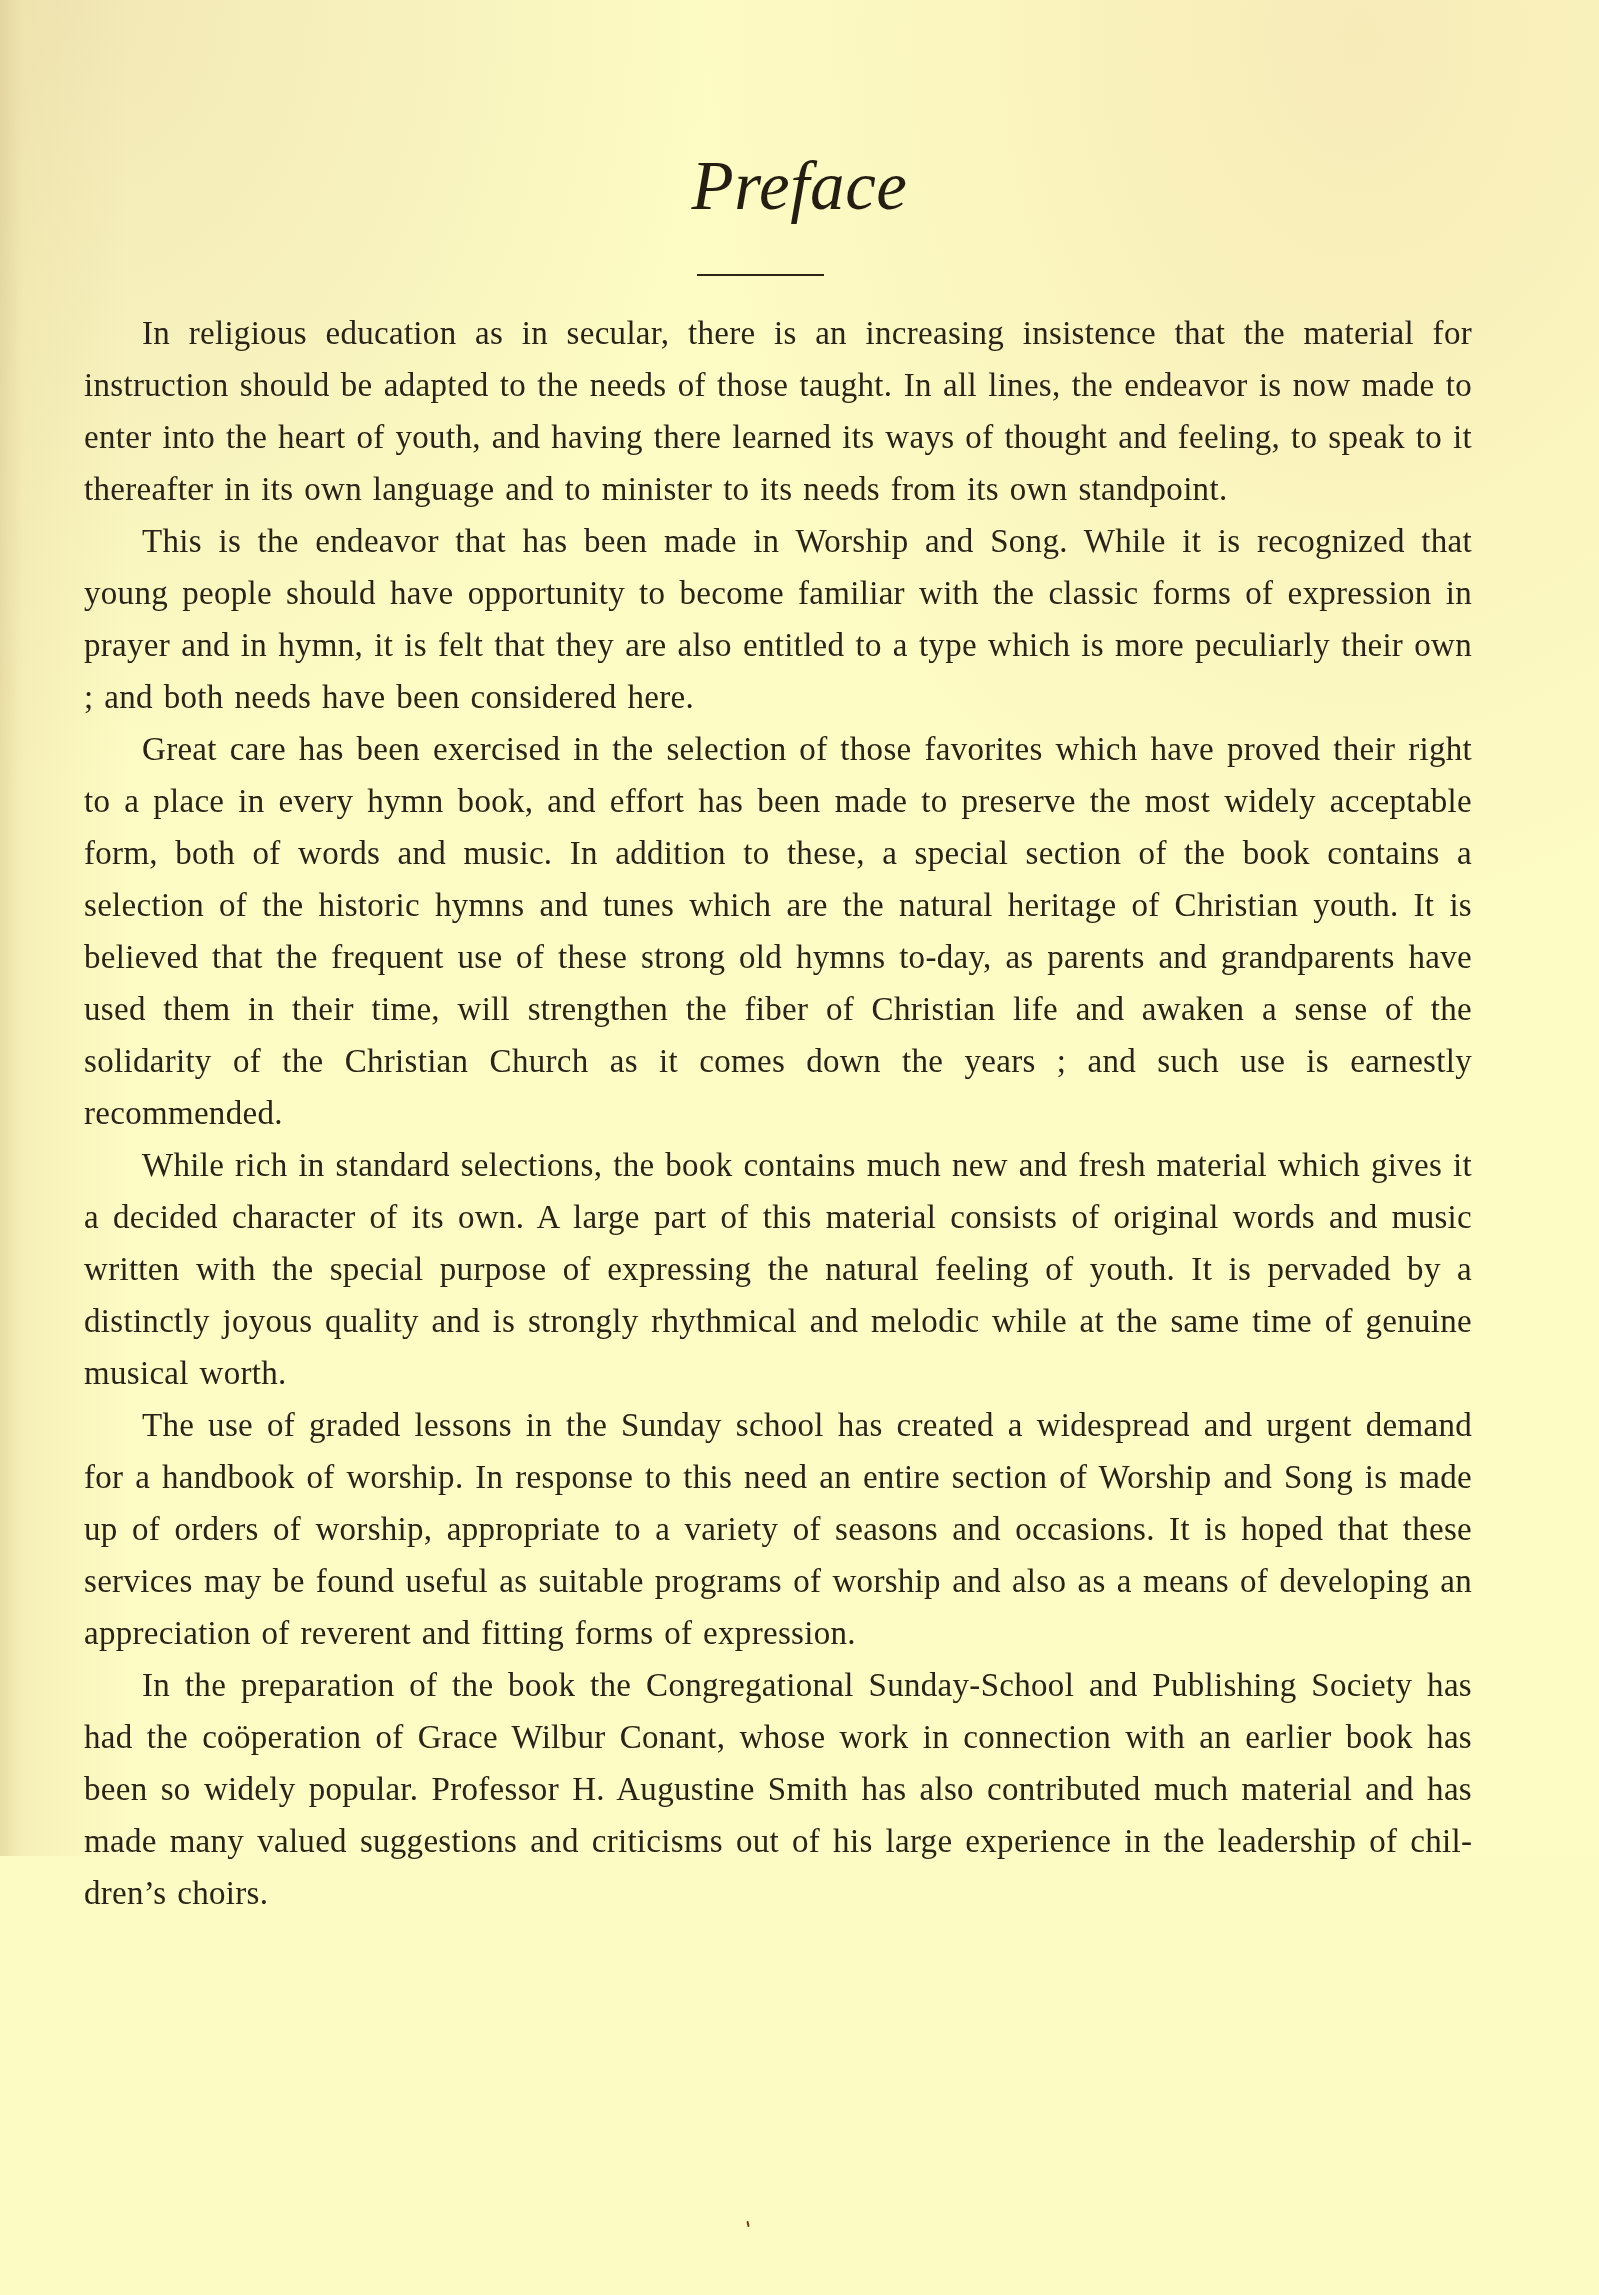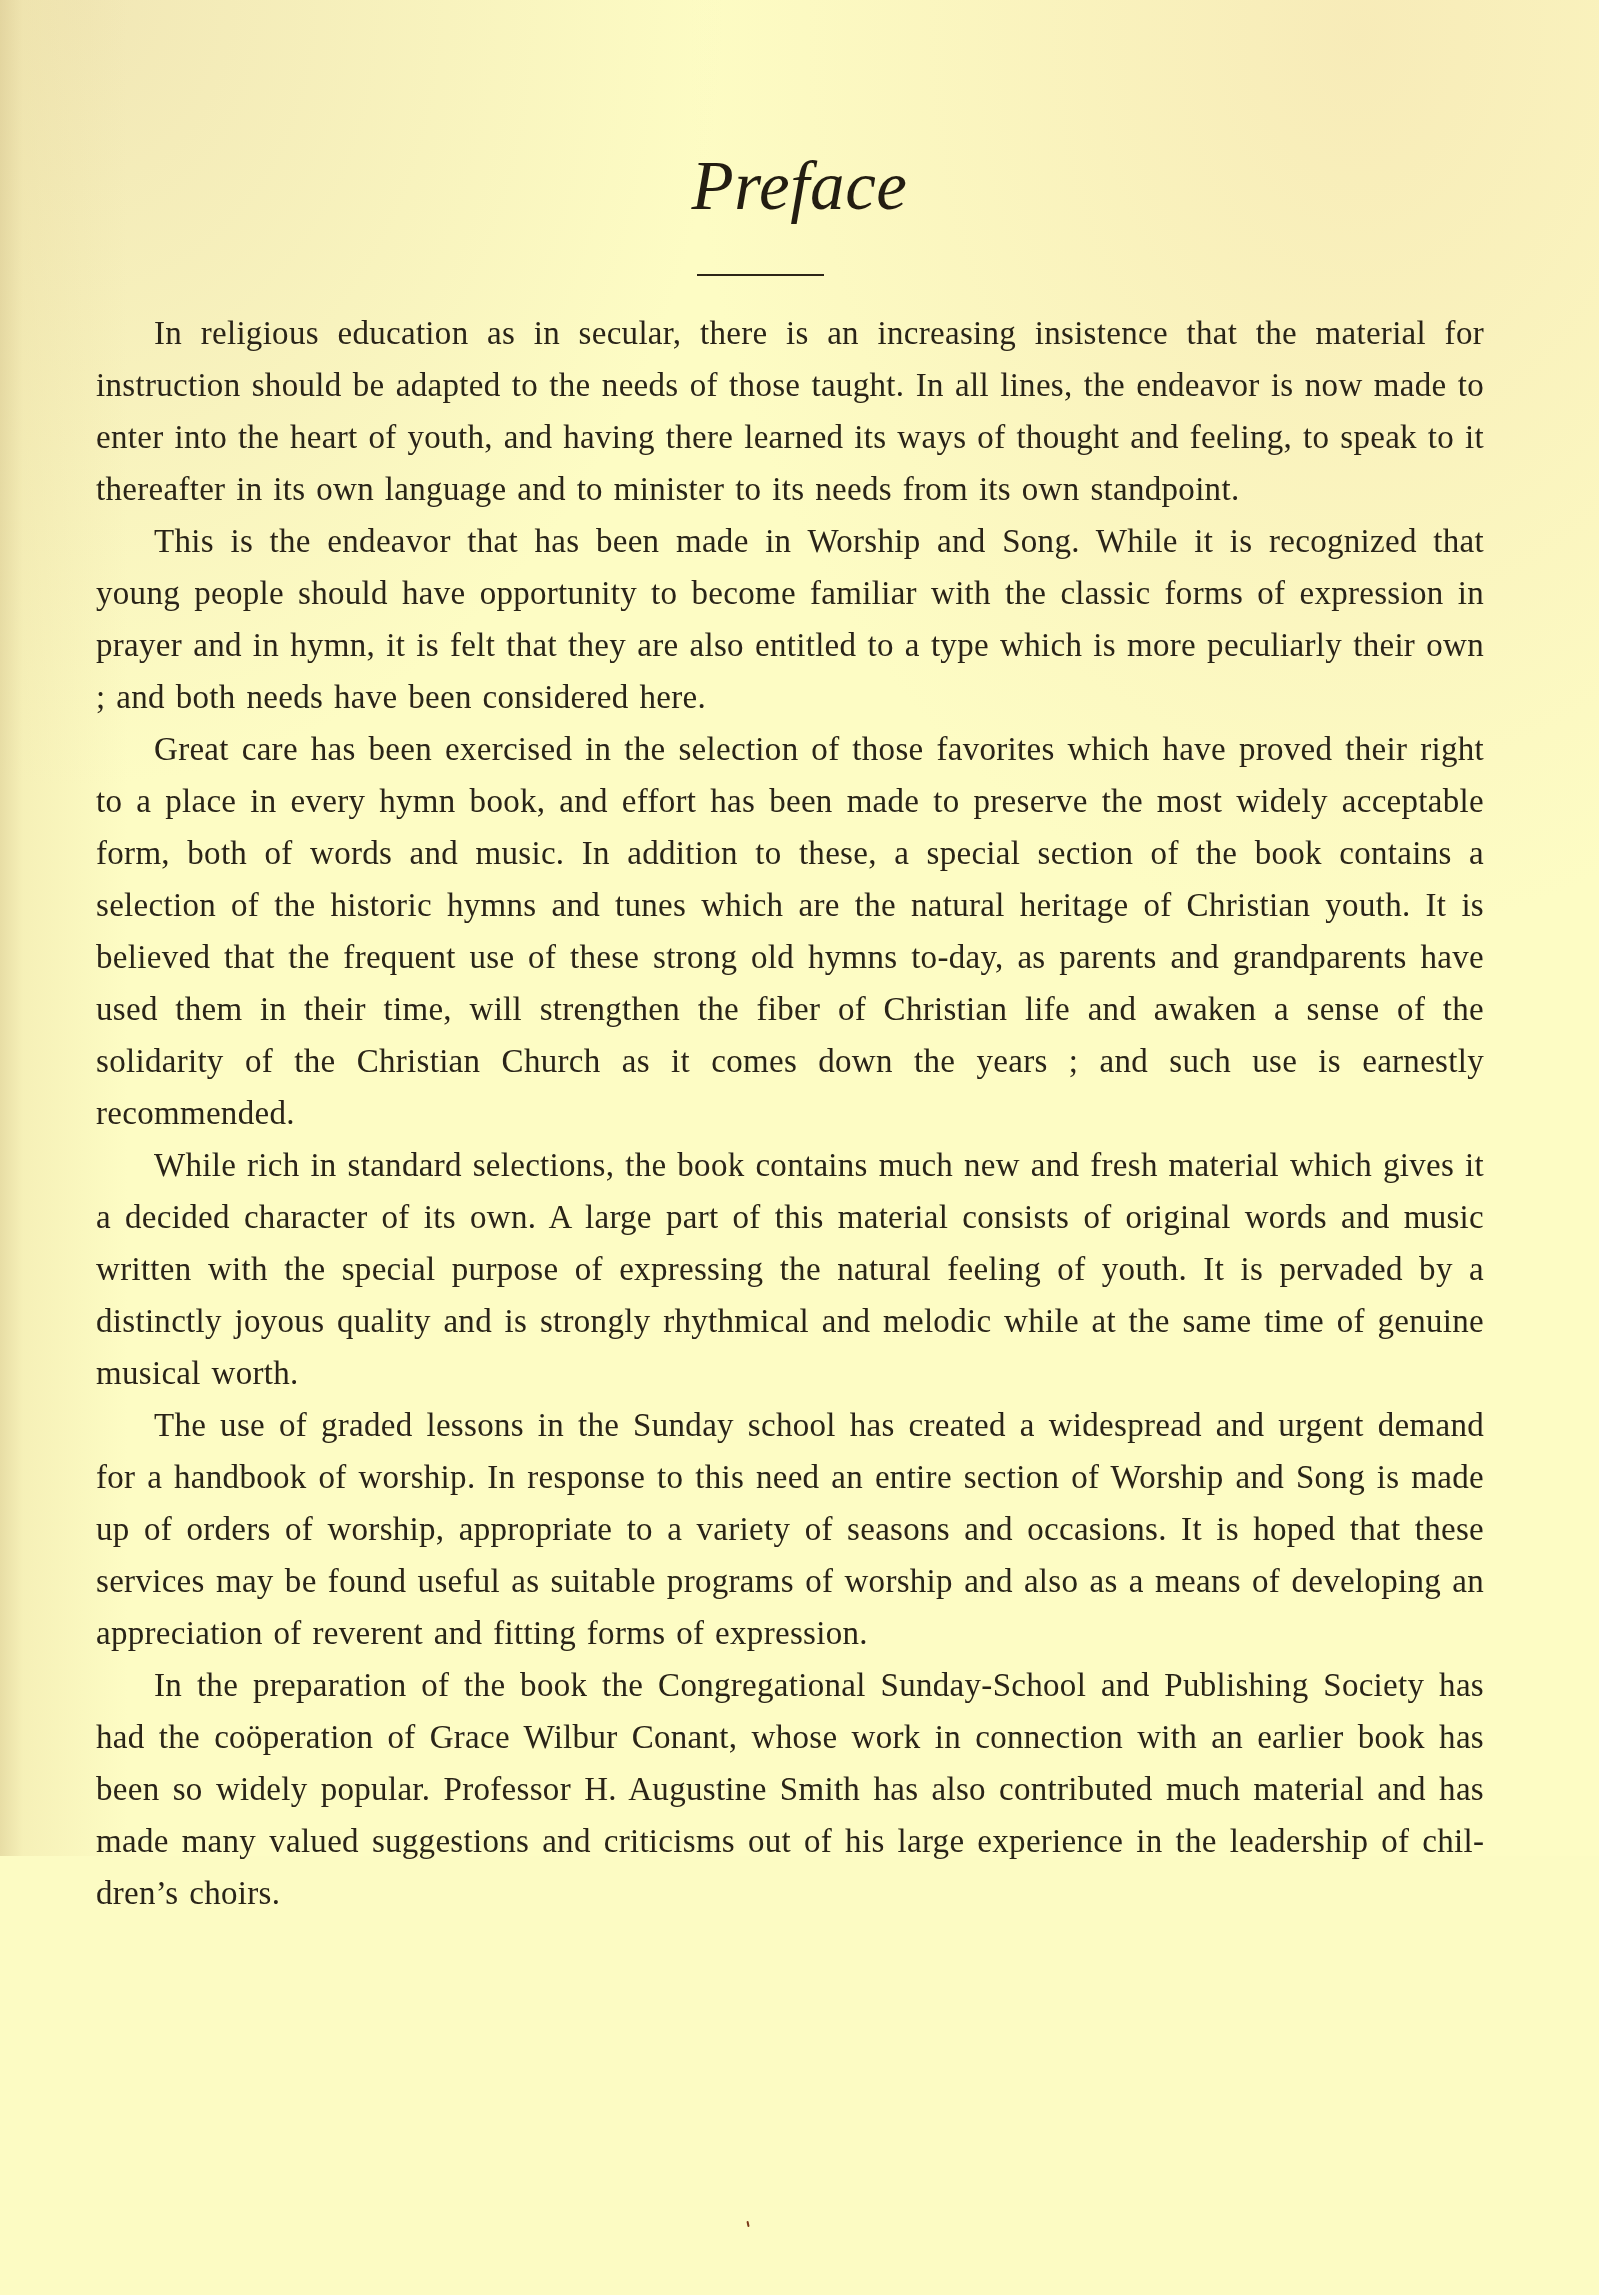--- a/index.html
+++ b/index.html
@@ -43,21 +43,21 @@
     left: 697px;
     top: 274px;
     width: 127px;
     height: 1.7px;
     background: #2c2517;
     border: 0;
     margin: 0;
   }
   .body-text {
     position: absolute;
-    left: 96px;
+    left: 84px;
     top: 307px;
     width: 1388px;
   }
   .para {
     margin: 0;
     font-size: 33px;
     line-height: 52px;
     text-align: justify;
     text-align-last: left;
     text-indent: 58px;

